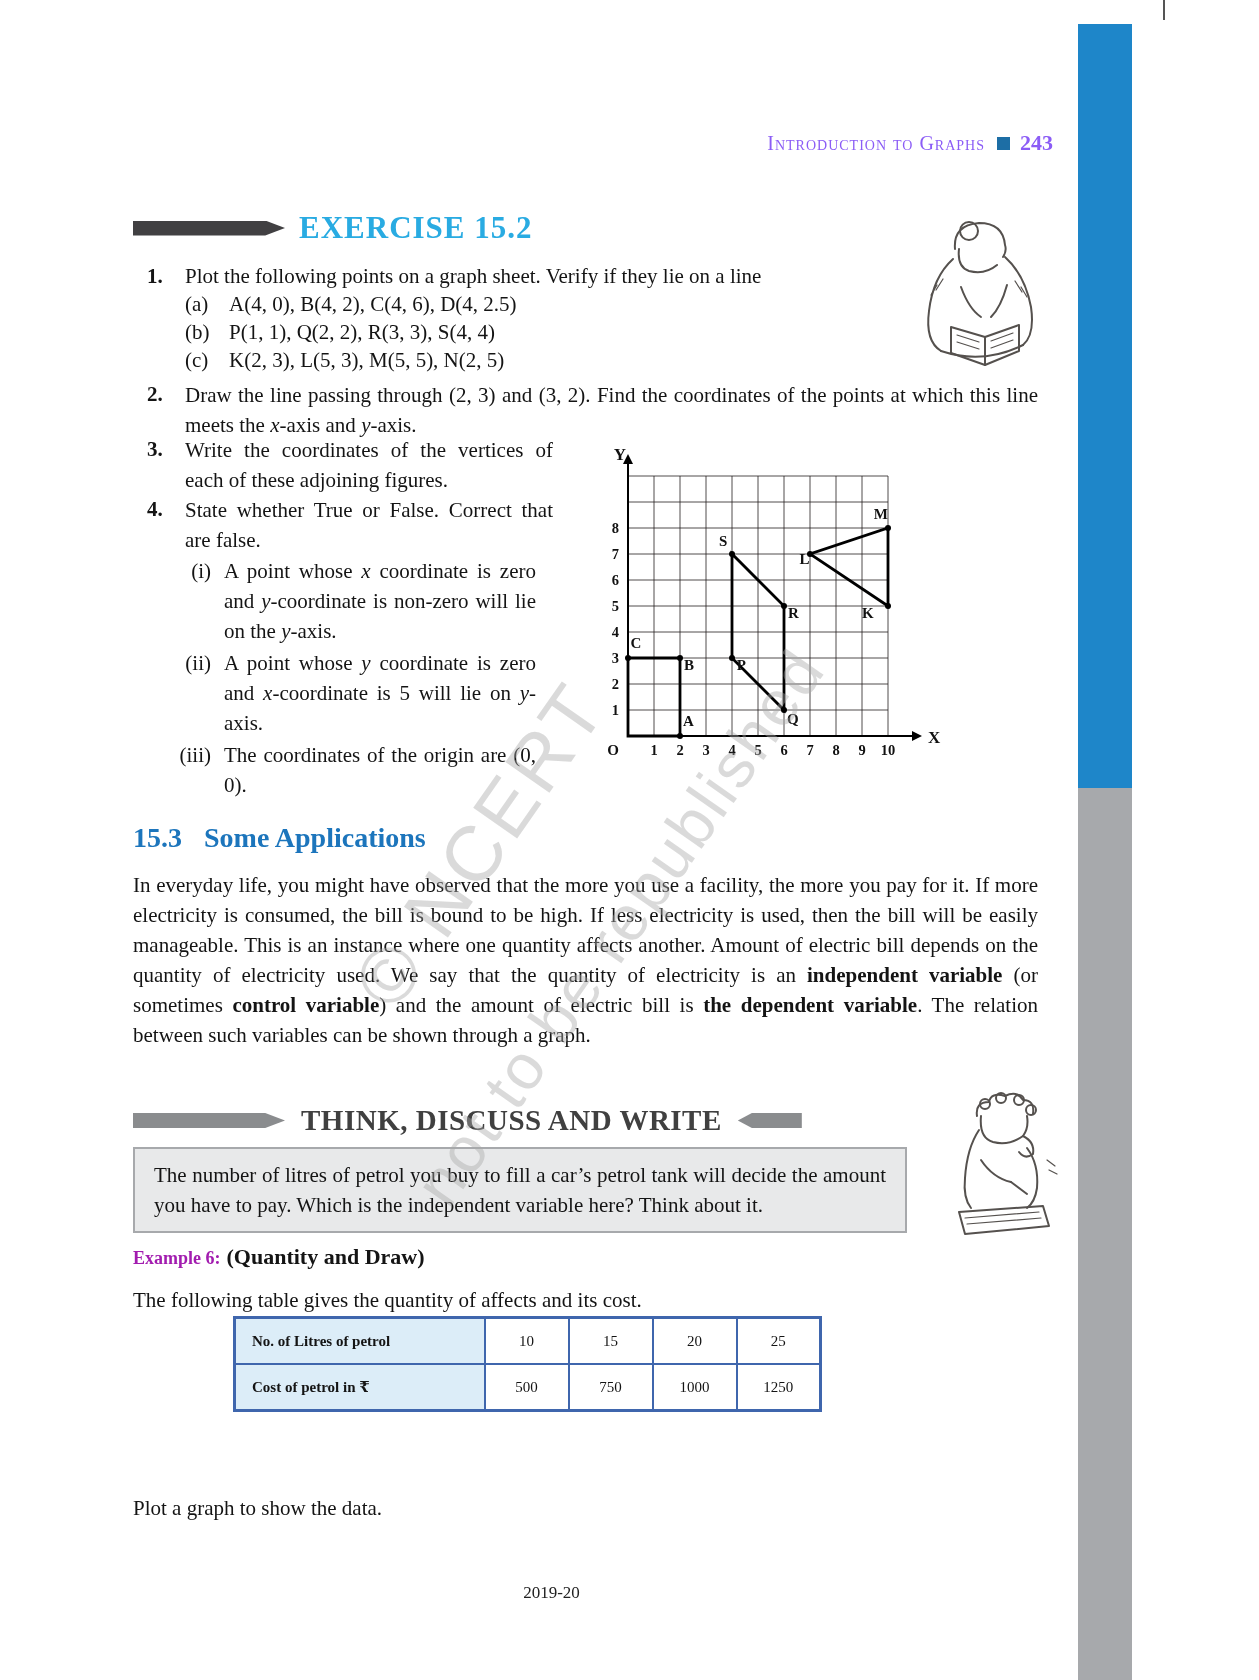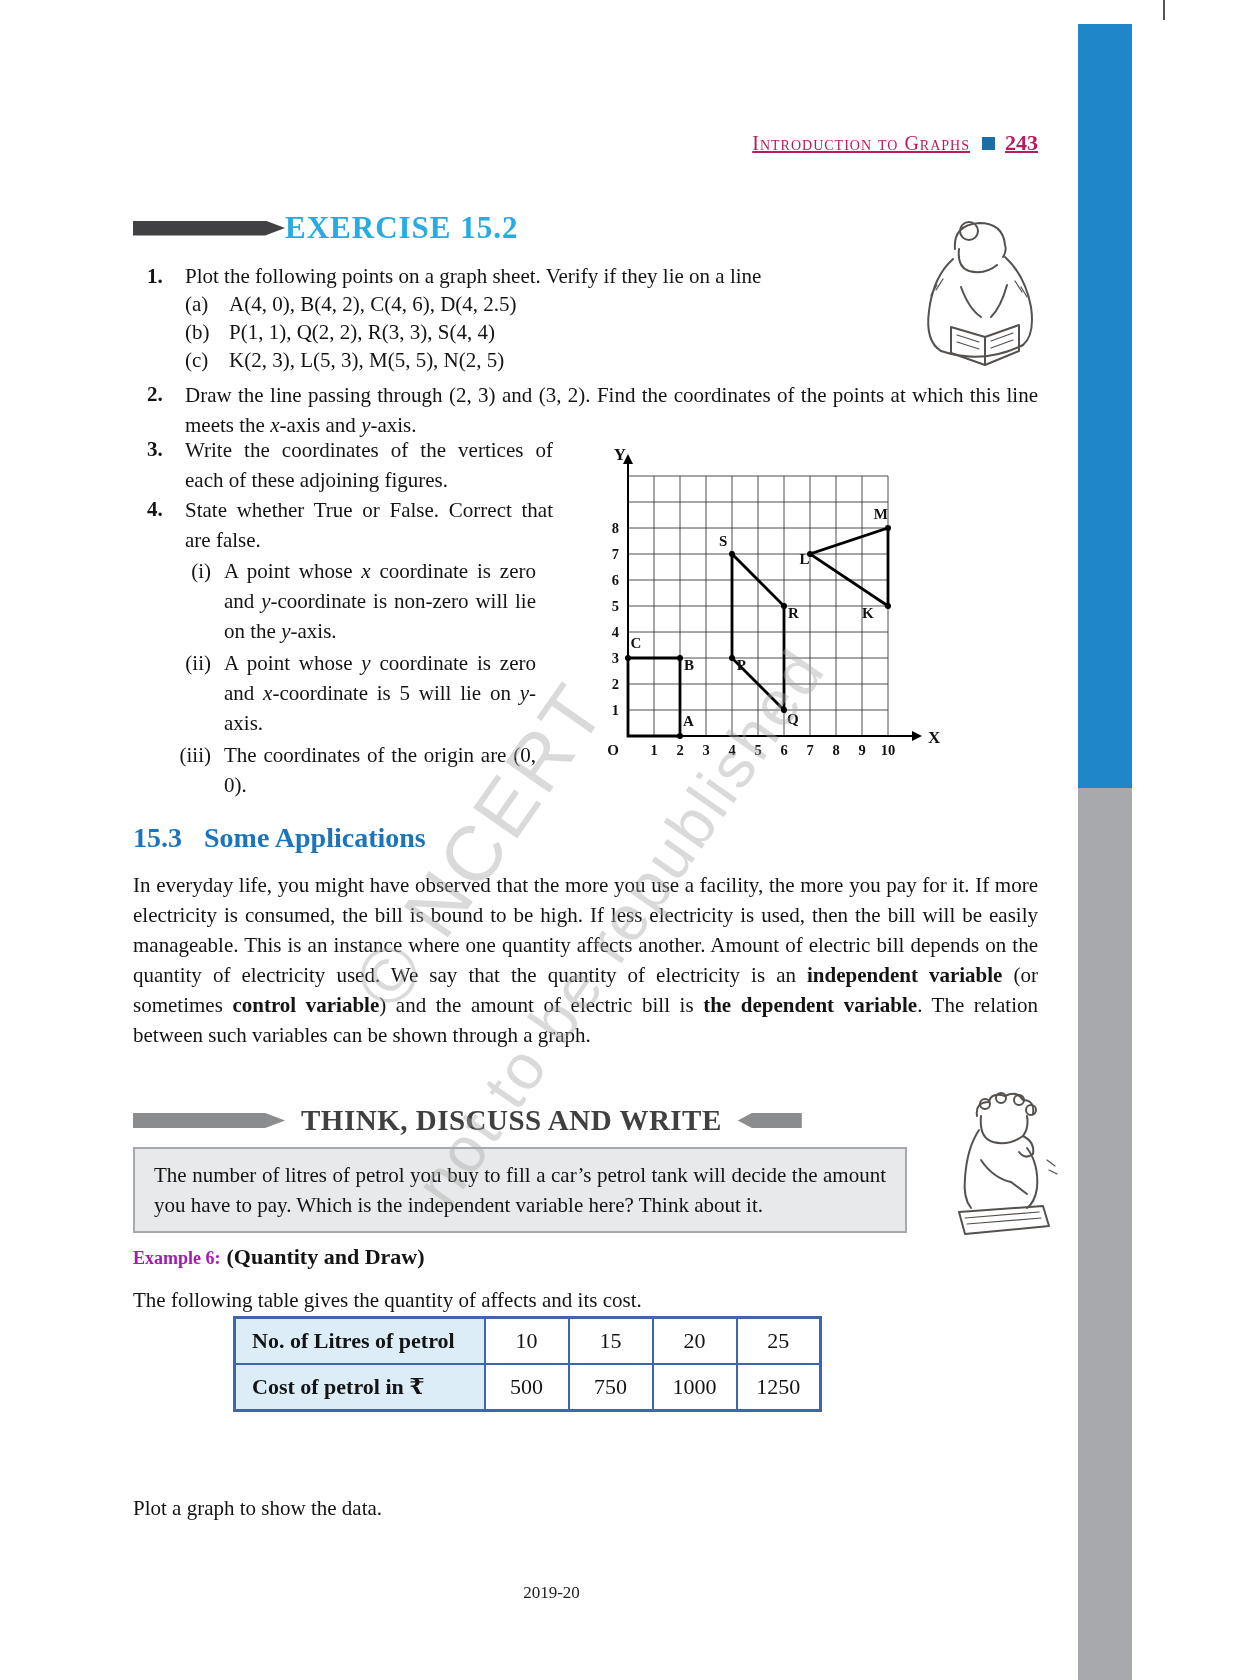--- a/index.html
+++ b/index.html
@@ -5,36 +5,36 @@
   * { margin:0; padding:0; box-sizing:border-box; }
   html,body { background:#ffffff; }
   body { width:1259px; height:1680px; }
   .page { position:relative; width:1259px; height:1680px; background:#ffffff;
           font-family:"Liberation Serif","DejaVu Serif",serif; color:#141414; overflow:hidden; }
 
   .side-blue { position:absolute; left:1078px; top:24px; width:54px; height:764px; background:#1e86c9; }
   .side-gray { position:absolute; left:1078px; top:788px; width:54px; height:892px; background:#a7a9ac; }
   .crop-mark { position:absolute; left:1163px; top:0; width:2px; height:20px; background:#555; }
 
-  .page-header { position:absolute; left:1px; top:130px; width:1037px; text-align:right; font-size:20px; color:#be185d;text-decoration:underline; }
+  .page-header { position:absolute; left:16px; top:130px; width:1037px; text-align:right; font-size:20px; color:#8b5cf6; }
   .chapter { font-variant:small-caps; letter-spacing:1px; }
   .hdr-square { display:inline-block; width:13px; height:13px; background:#1d6ea5; margin:0 10px 0 12px; }
   .pageno { font-weight:bold; font-size:22px; }
 
   .wm { position:absolute; transform:rotate(-55deg); color:#a9a9a9; opacity:0.42;
         font-family:"Liberation Sans","DejaVu Sans",sans-serif; pointer-events:none; z-index:9; text-align:center; white-space:nowrap; }
   .wm1 { left:250px; top:800px; width:460px; font-size:78px; letter-spacing:4px; }
   .wm2 { left:210px; top:890px; width:820px; font-size:64px; letter-spacing:3px; }
 
   .main { position:absolute; left:133px; top:210px; width:905px; font-size:21px; line-height:28px; }
   .abs { position:absolute; left:0; }
 
   .banner-row { position:absolute; top:0; left:0; display:flex; align-items:center; }
   .banner-dark { width:152px; height:15px; background:#414042; clip-path:polygon(0 0,87% 0,100% 50%,87% 100%,0 100%); }
-  .exercise-title { font-size:31px; line-height:36px; font-weight:bold; color:#29abe2; letter-spacing:1px; }
+  .exercise-title { margin-left:14px; font-size:31px; line-height:36px; font-weight:bold; color:#29abe2; letter-spacing:1px; }
 
   .item { display:flex; width:100%; padding-left:14px; }
   .item-num { flex:0 0 38px; font-weight:bold; }
   .item-body { flex:1; }
   .justify { text-align:justify; }
   .lh30 { line-height:30px; }
   .sub-row { display:flex; }
   .sub-label { flex:0 0 44px; }
   .item3 .item-body { max-width:368px; text-align:justify; line-height:30px; }
   .item4 .item-body { max-width:368px; text-align:justify; line-height:30px; }
@@ -59,21 +59,21 @@
   .banner-gray-right { width:64px; height:15px; background:#8a8c8e; clip-path:polygon(22% 0,100% 0,100% 100%,22% 100%,0 50%); }
 
   .think-box { position:absolute; top:937px; left:0; width:774px; background:#e8e9ea; border:2px solid #a7a9ac;
                padding:11px 19px; line-height:30px; text-align:justify; }
 
   .example-head { position:absolute; top:1033px; left:0; font-size:22px; }
   .example-label { color:#a21caf; font-weight:bold; font-size:18px; }
   .example-subtitle { font-weight:bold; margin-left:6px; }
   .example-intro { position:absolute; top:1076px; left:0; }
 
-  .petrol-table { position:absolute; top:1106px; left:100px; border-collapse:collapse; font-size:22px; border:3px solid #3f66ad; }
+  .petrol-table { position:absolute; top:1106px; left:100px; border-collapse:collapse; font-size:15px; border:3px solid #3f66ad; }
   .petrol-table td { border:2px solid #3f66ad; padding:8px 12px; text-align:center; background:#ffffff; }
   .petrol-table td.rowlabel { font-weight:bold; text-align:left; padding-left:16px; width:250px; background:#dcedf8; }
   .petrol-table td.val { width:84px; }
 
   .example-outro { position:absolute; top:1284px; left:0; }
 
   .footer { position:absolute; top:1583px; left:0; width:1103px; text-align:center; font-size:17px; color:#222; }
 
   .illus-girl { position:absolute; left:903px; top:215px; }
   .illus-boy  { position:absolute; left:935px; top:1090px; }

